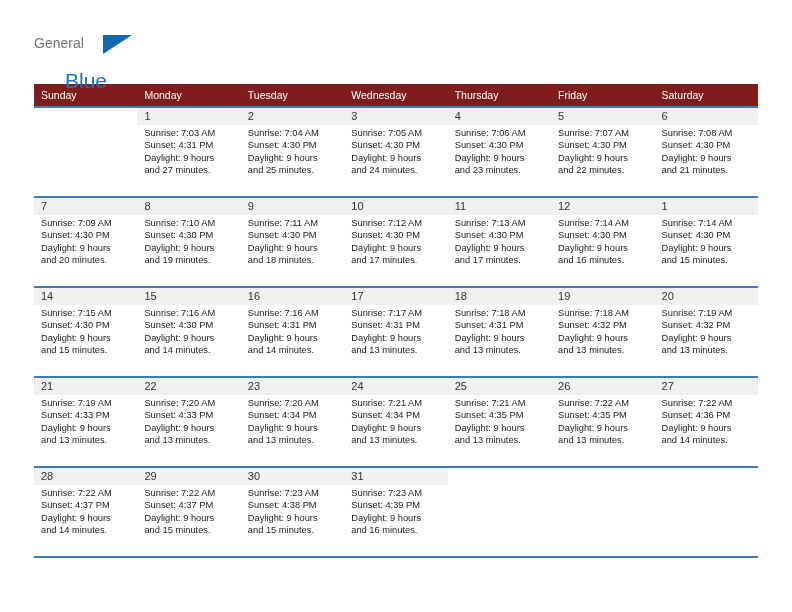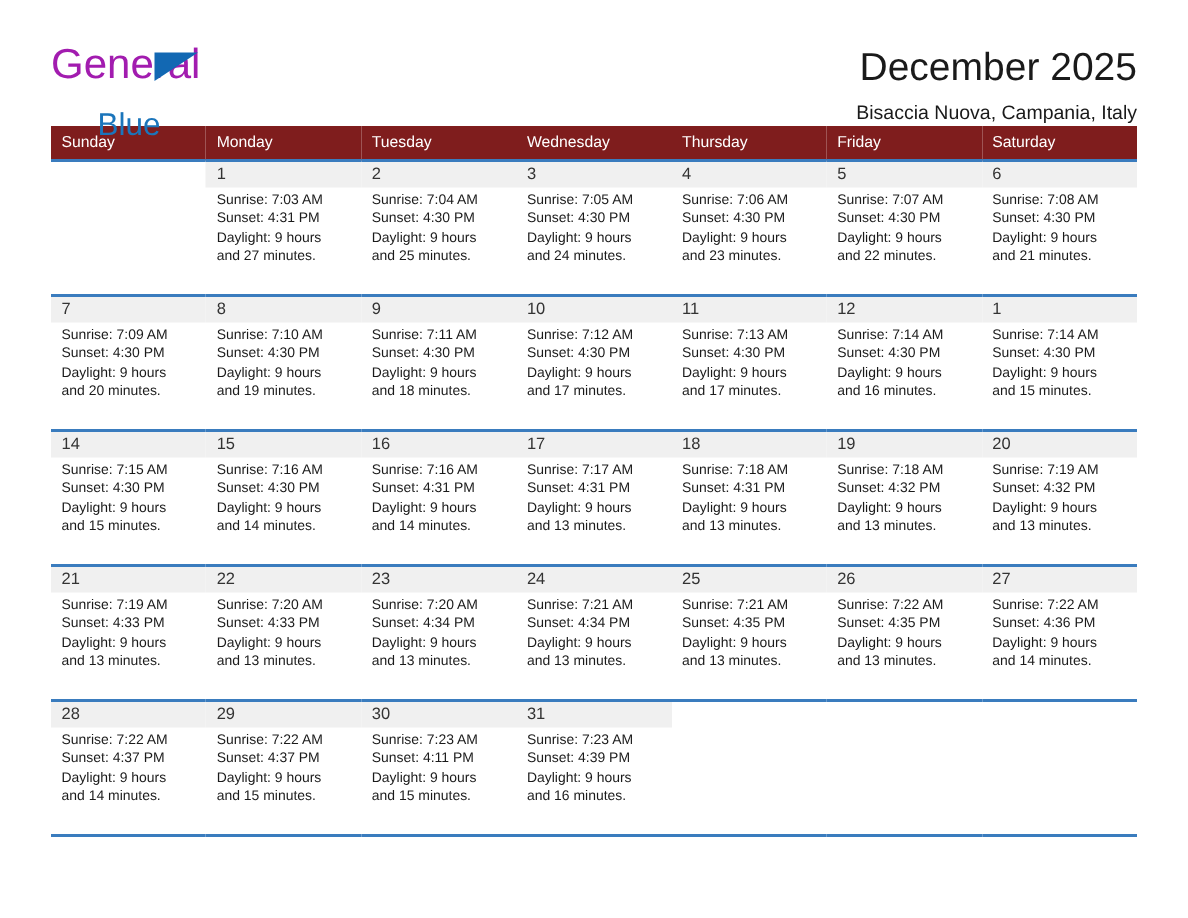--- a/index.html
+++ b/index.html
@@ -33,22 +33,22 @@
     height: 76px;
   }
 
   .brand {
     position: relative;
     width: 110px;
     height: 48px;
     padding-top: 4px;
   }
   .brand-general {
-    font-size: 28px;
-    color: #a21caf;
+    font-size: 14px;
+    color: #737373;
     letter-spacing: 0px;
     line-height: 22px;
     display: inline-block;
   }
   .brand-triangle {
     position: absolute;
     left: 69px;
     top: 7px;
     width: 0;
     height: 0;
@@ -149,24 +149,20 @@
 <div class="page">
 
   <div class="top-header">
 
     <div class="brand">
       <span class="brand-general">General</span>
       <span class="brand-triangle"></span>
       <span class="brand-blue">Blue</span>
     </div>
 
-    <div class="title-block">
-      <div class="cal-title">December 2025</div>
-      <div class="cal-subtitle">Bisaccia Nuova, Campania, Italy</div>
-    </div>
 
   </div>
 
   <table class="calendar">
     <thead>
       <tr>
         <th>Sunday</th>
         <th>Monday</th>
         <th>Tuesday</th>
         <th>Wednesday</th>
@@ -507,21 +503,21 @@
                 <div>Daylight: 9 hours</div>
                 <div>and 15 minutes.</div>
               </div>
             </div>
           </td>
           <td>
             <div class="daycell">
               <div class="daynum-bar">30</div>
               <div class="info">
                 <div>Sunrise: 7:23 AM</div>
-                <div>Sunset: 4:11 PM</div>
+                <div>Sunset: 4:38 PM</div>
                 <div>Daylight: 9 hours</div>
                 <div>and 15 minutes.</div>
               </div>
             </div>
           </td>
           <td>
             <div class="daycell">
               <div class="daynum-bar">31</div>
               <div class="info">
                 <div>Sunrise: 7:23 AM</div>

